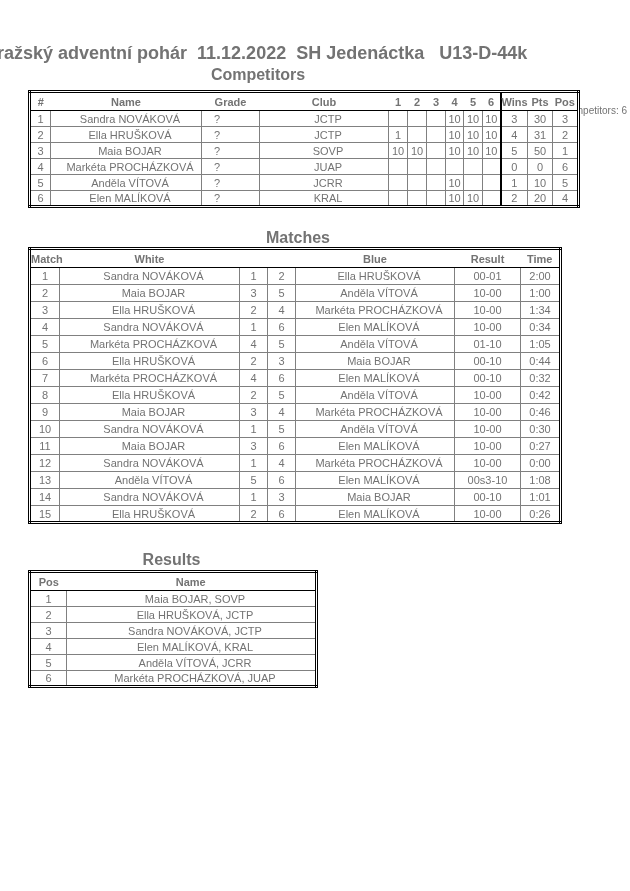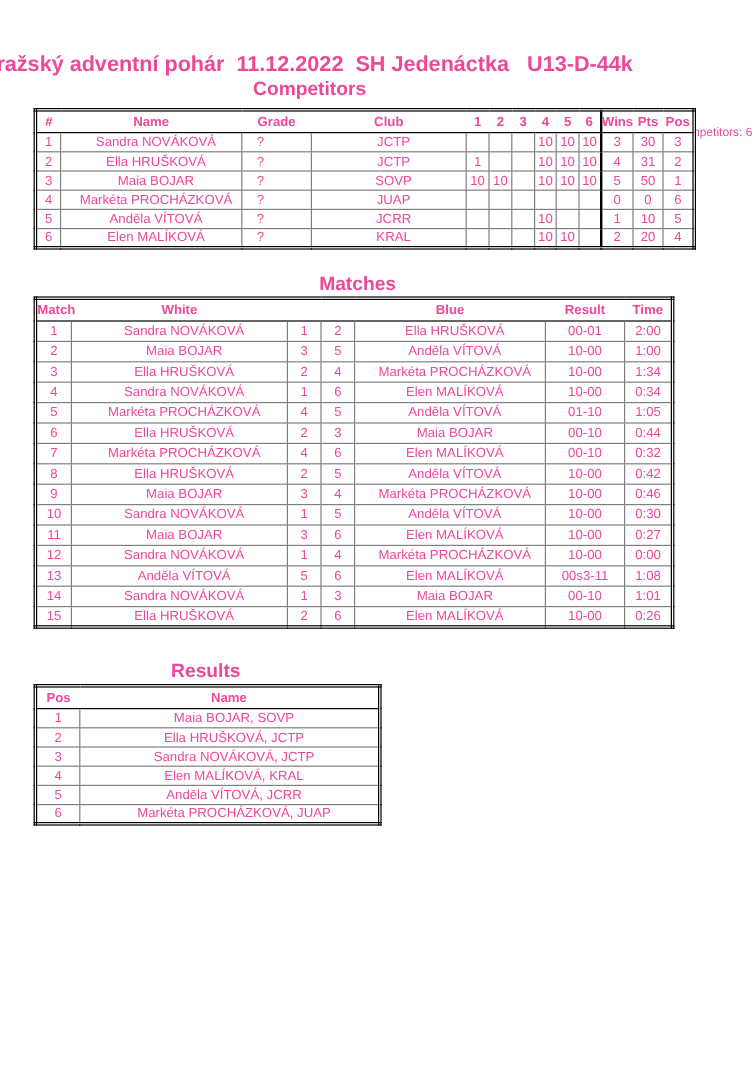--- a/index.html
+++ b/index.html
@@ -1,21 +1,21 @@
 <!DOCTYPE html>
 <html><head>
 <meta charset="utf-8">
 <style>
   html,body{margin:0;padding:0;background:#fff;}
   .page{
     position:relative;
     width:630px;height:891px;
     background:#fff;
     font-family:"Liberation Sans",sans-serif;
-    color:#ec4899;
+    color:#737373;
     overflow:hidden;
   }
   .doc-title{
     position:absolute;
     left:-3px;top:43px;
     font-size:18px;font-weight:bold;
     white-space:pre;
   }
   .section-heading{
     position:absolute;
@@ -334,21 +334,21 @@
         <td class="lft">Markéta PROCHÁZKOVÁ</td>
         <td>10-00</td>
         <td>0:00</td>
       </tr>
       <tr>
         <td>13</td>
         <td class="lft">Anděla VÍTOVÁ</td>
         <td>5</td>
         <td>6</td>
         <td class="lft">Elen MALÍKOVÁ</td>
-        <td>00s3-11</td>
+        <td>00s3-10</td>
         <td>1:08</td>
       </tr>
       <tr>
         <td>14</td>
         <td class="lft">Sandra NOVÁKOVÁ</td>
         <td>1</td>
         <td>3</td>
         <td class="lft">Maia BOJAR</td>
         <td>00-10</td>
         <td>1:01</td>

